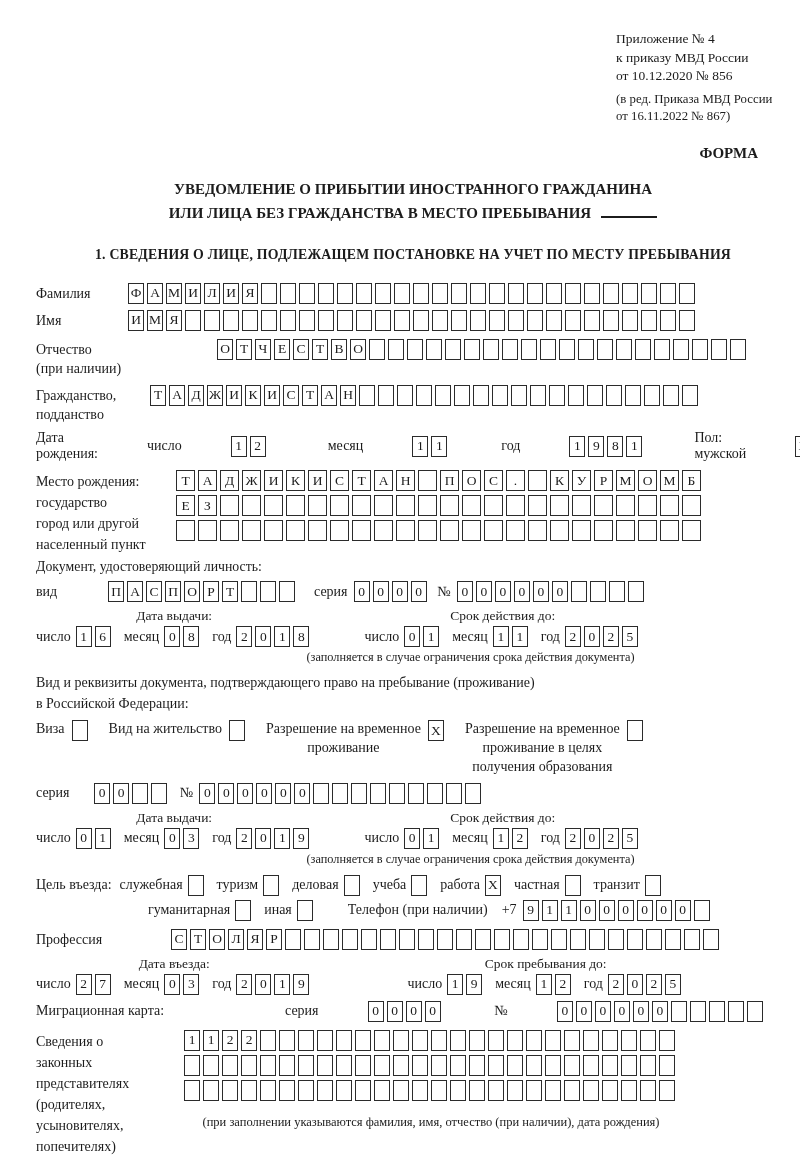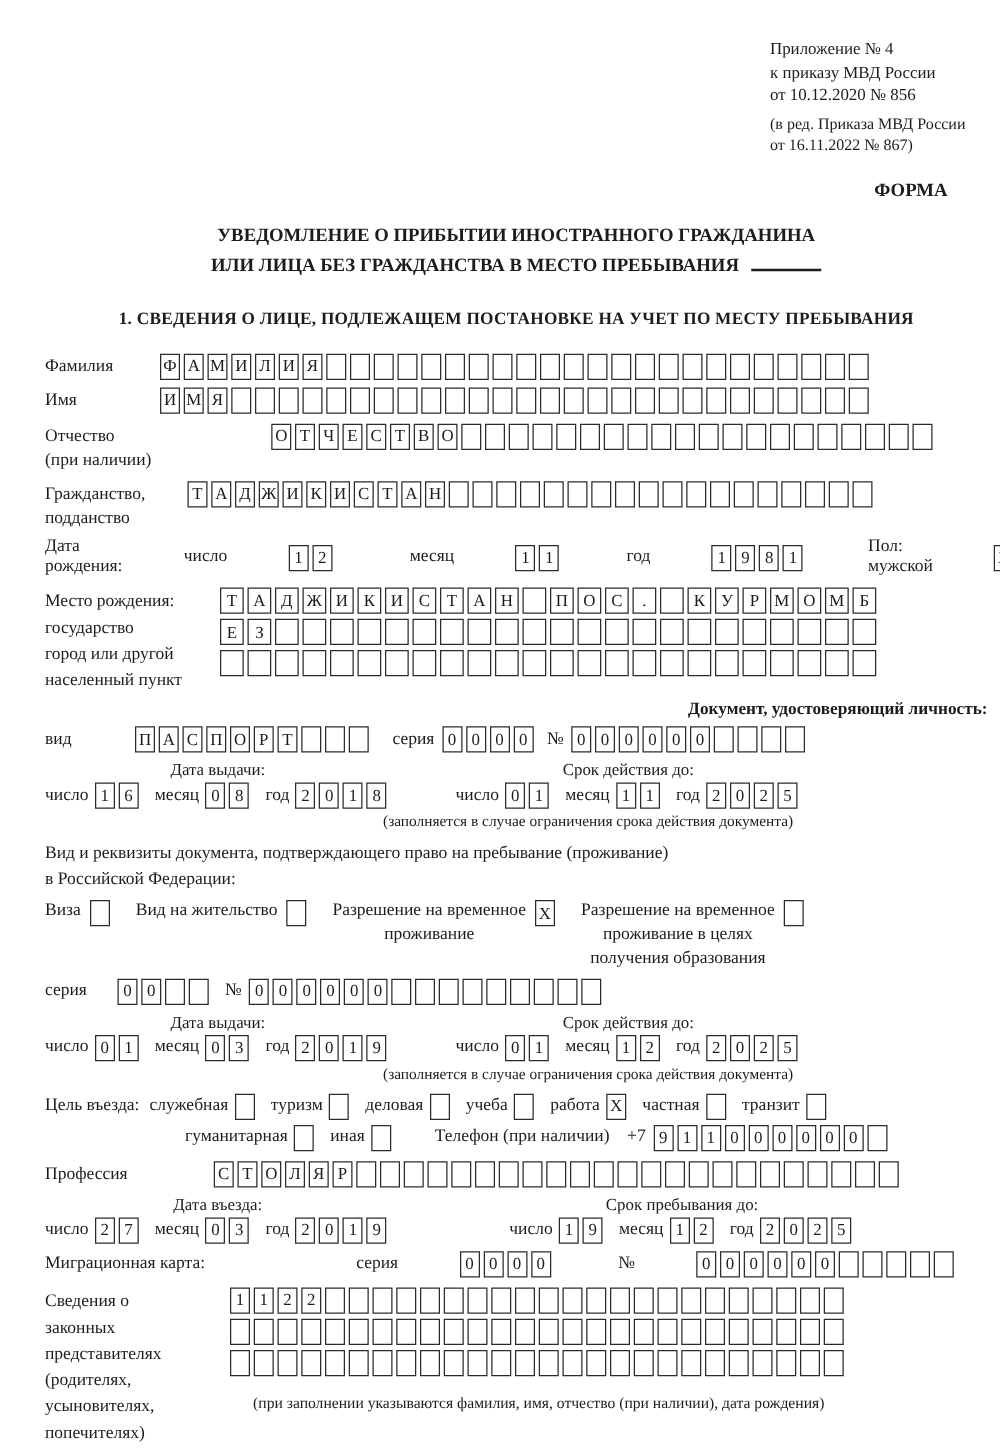--- a/index.html
+++ b/index.html
@@ -44,21 +44,21 @@
   .dline { display:flex; align-items:center; font-size:14px; }
   .dline .dlbl { margin:0 5px 0 0; }
   .dline .gap { margin-left:10px; }
   .dnote { white-space:nowrap; font-size:12.3px; margin-top:3px; margin-left:-58px; }
 
   
   .ml-row { display:flex; margin-top:8px; font-size:14px; }
   .ml-label { flex:none; line-height:1.5; padding-top:1px; }
   .ml-cells .cells { margin-bottom:4px; }
 
-  .doc-head { text-align:right; font-weight:bold; font-size:13.8px; margin-top:4px; }
+  .doc-head { text-align:left; font-weight:normal; font-size:13.8px; margin-top:4px; }
 
   .inline-row { display:flex; align-items:center; margin-top:6px; font-size:14px; }
   .inline-row .lbl { margin-right:6px; }
   .inline-row .gap16 { margin-left:16px; }
 
   .stay-lines { font-size:14px; line-height:1.45; margin-top:8px; }
   .opts-row { display:flex; align-items:flex-start; margin-top:6px; font-size:14px; }
   .opt { display:flex; align-items:flex-start; }
   .opt .olabel { text-align:center; line-height:1.35; }
   .opt .cells { margin-left:7px; padding-top:0; }

